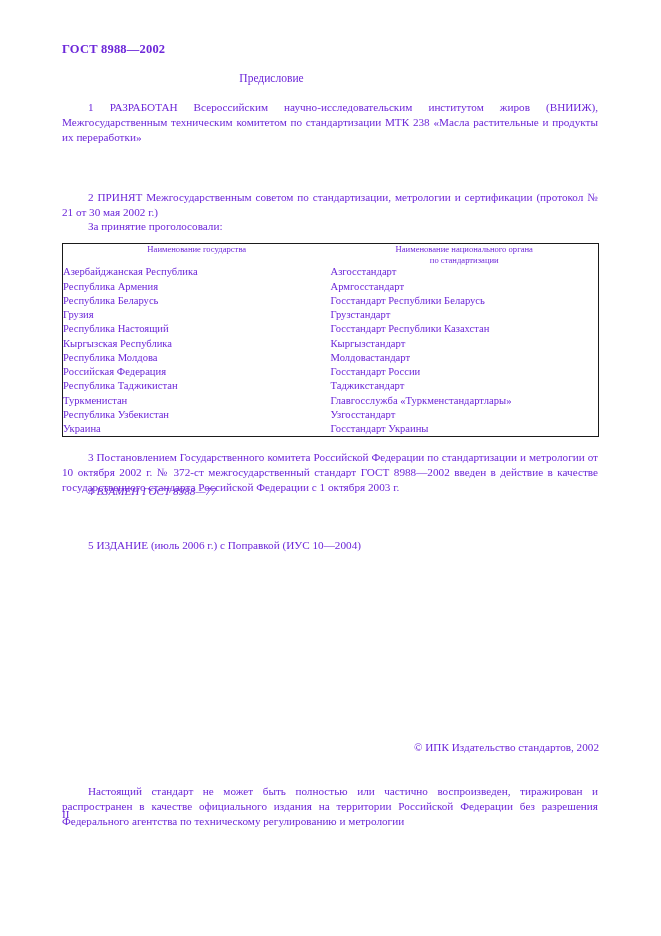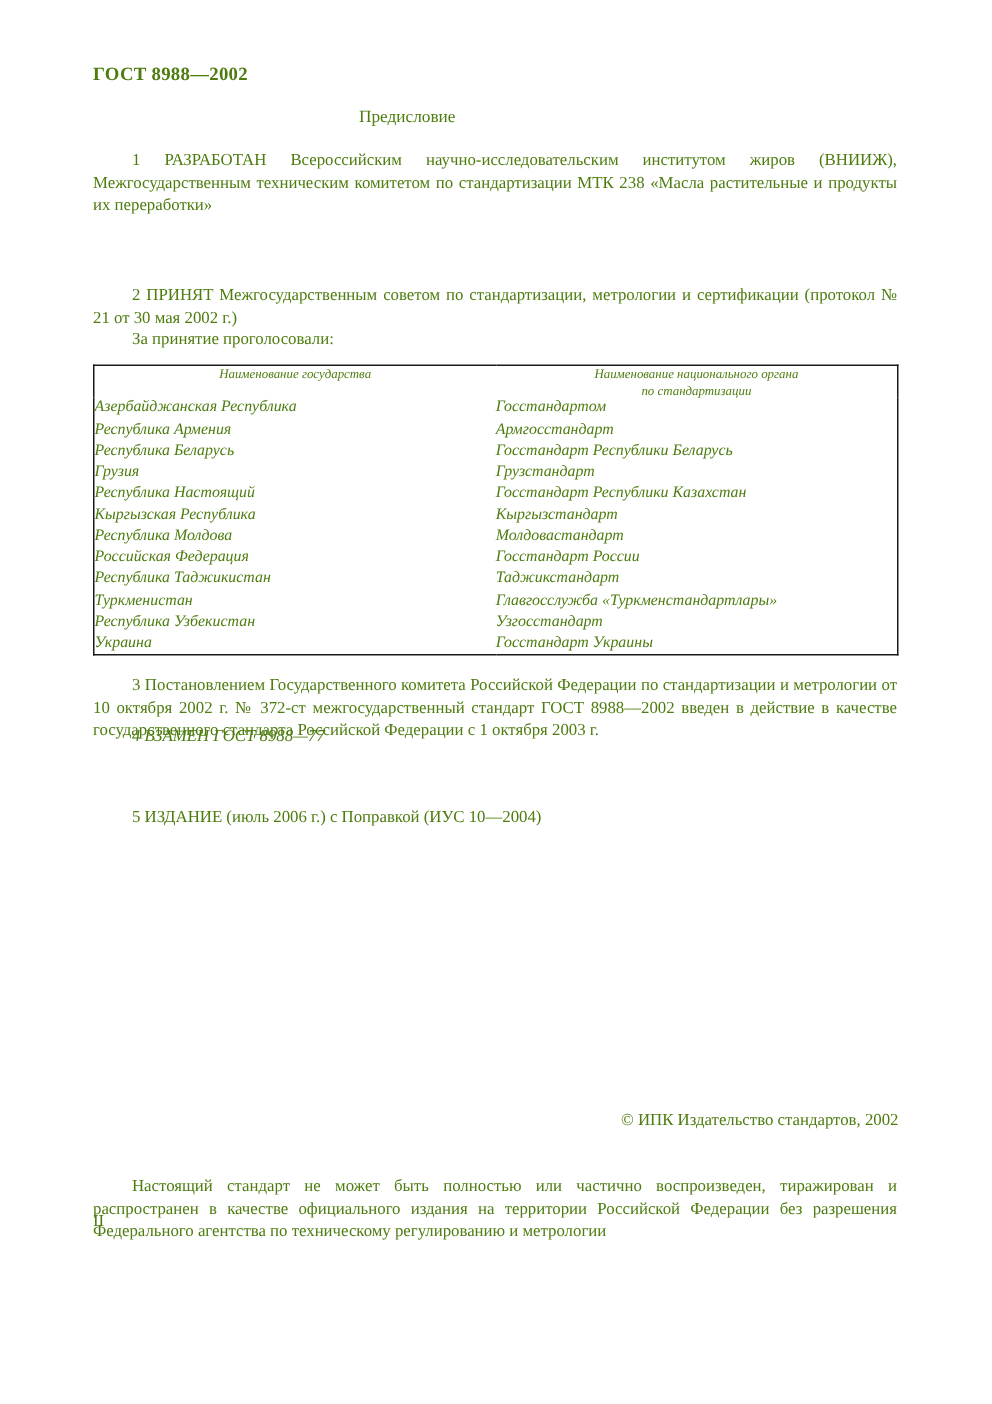--- a/index.html
+++ b/index.html
@@ -6,21 +6,21 @@
     margin: 0;
     padding: 0;
     background: #ffffff;
   }
   .page {
     position: relative;
     width: 661px;
     height: 936px;
     background: #ffffff;
     font-family: "Liberation Serif", "DejaVu Serif", serif;
-    color: #4d7c0f;
+    color: #6d28d9;
     overflow: hidden;
   }
   .std-header {
     position: absolute;
     left: 62px;
     top: 42px;
     font-size: 12.5px;
     font-weight: bold;
     letter-spacing: 0.2px;
   }
@@ -54,21 +54,20 @@
   .p8  { top: 784px; }
 
   table.gost-table {
     position: absolute;
     left: 62px;
     top: 243px;
     width: 536px;
     border-collapse: collapse;
     font-size: 10.6px;
     table-layout: fixed;
-    font-style: italic;
   }
   table.gost-table td,
   table.gost-table th {
     border: 0;
     padding: 0;
     vertical-align: top;
   }
   .tbl-outer {
     border: 1px solid #1a1a1a;
   }
@@ -154,21 +153,21 @@
           <div class="cell-line">Республика Настоящий</div>
           <div class="cell-line">Кыргызская Республика</div>
           <div class="cell-line">Республика Молдова</div>
           <div class="cell-line">Российская Федерация</div>
           <div class="cell-line">Республика Таджикистан</div>
           <div class="cell-line">Туркменистан</div>
           <div class="cell-line">Республика Узбекистан</div>
           <div class="cell-line">Украина</div>
         </td>
         <td class="bcell bcell-right">
-          <div class="cell-line">Госстандартом</div>
+          <div class="cell-line">Азгосстандарт</div>
           <div class="cell-line">Армгосстандарт</div>
           <div class="cell-line">Госстандарт Республики Беларусь</div>
           <div class="cell-line">Грузстандарт</div>
           <div class="cell-line">Госстандарт Республики Казахстан</div>
           <div class="cell-line">Кыргызстандарт</div>
           <div class="cell-line">Молдовастандарт</div>
           <div class="cell-line">Госстандарт России</div>
           <div class="cell-line">Таджикстандарт</div>
           <div class="cell-line">Главгосслужба «Туркменстандартлары»</div>
           <div class="cell-line">Узгосстандарт</div>

